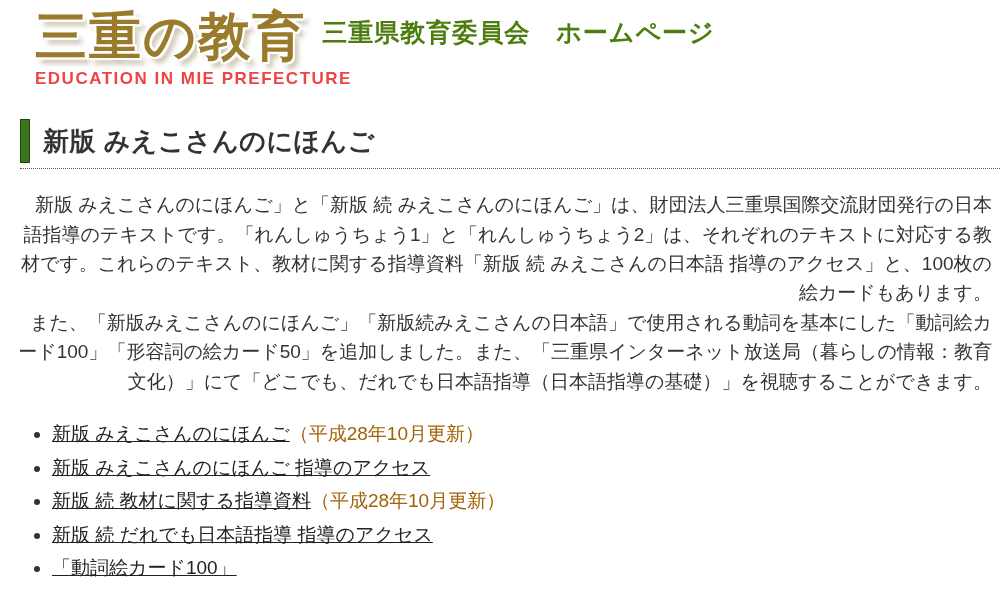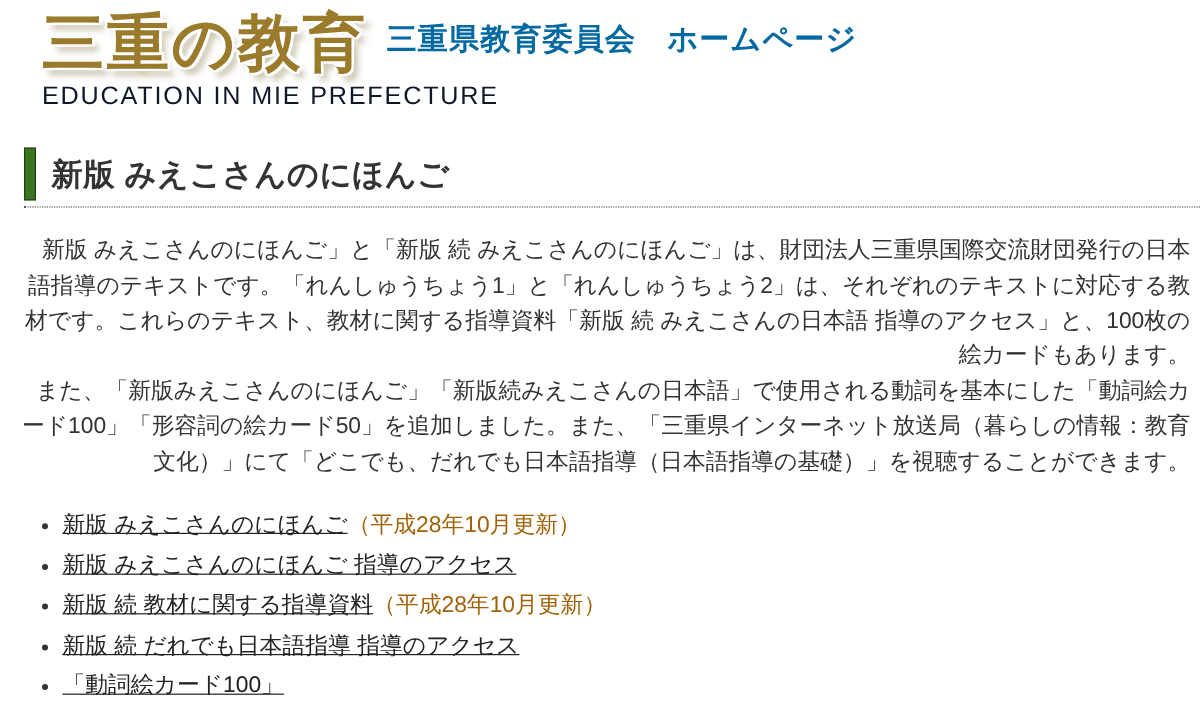--- a/index.html
+++ b/index.html
@@ -32,29 +32,29 @@
     text-shadow:
       -2px -2px 0 #ffffff, 2px -2px 0 #ffffff,
       -2px  2px 0 #ffffff, 2px  2px 0 #ffffff,
       -2px  0   0 #ffffff, 2px  0   0 #ffffff,
        0   -2px 0 #ffffff, 0    2px 0 #ffffff,
        5px  6px 5px rgba(130, 110, 60, 0.45);
   }
   .subtitle {
     font-size: 25px;
     font-weight: bold;
-    color: #0369a1;
+    color: #4d7c0f;
     margin: 0 0 7px 16px;
     letter-spacing: 1px;
     white-space: nowrap;
   }
   .tagline {
-    font-size: 21px;
-    font-weight: 400;
-    color: #0f172a;
+    font-size: 17px;
+    font-weight: 700;
+    color: #ef4444;
     letter-spacing: 1.5px;
     margin-top: 5px;
   }
 
   
   .page-title-block {
     display: flex;
     align-items: stretch;
     margin: 30px 0 0 20px;
     padding-bottom: 5px;

